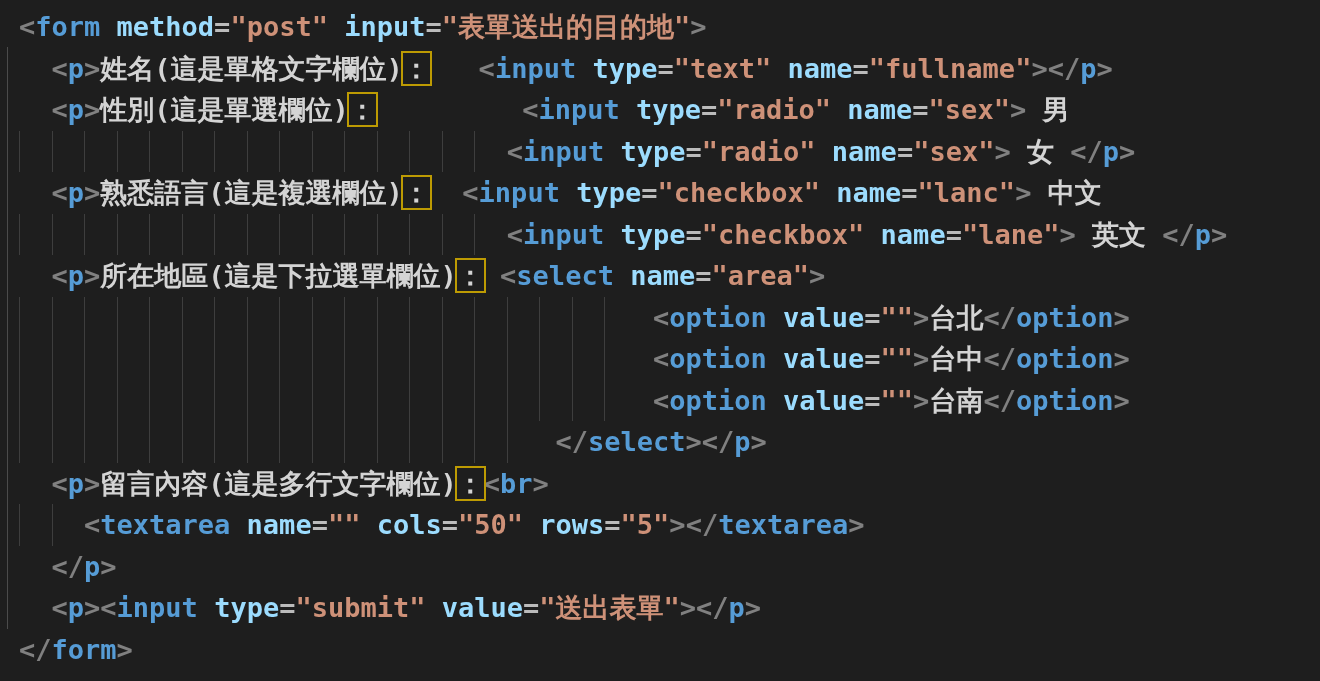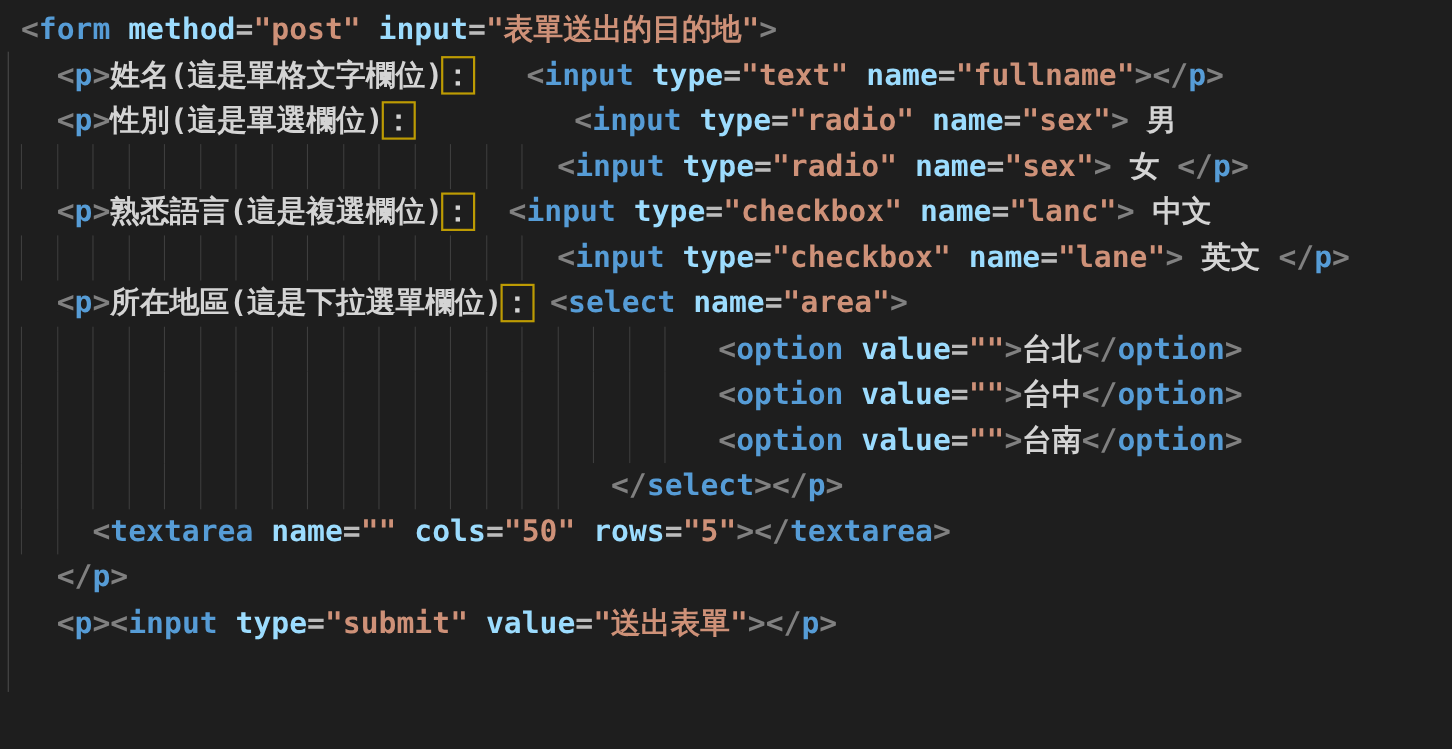--- a/index.html
+++ b/index.html
@@ -67,17 +67,19 @@
       <div class="line"><span class="tok-w">  </span><span class="tok-p">&lt;</span><span class="tok-t">p</span><span class="tok-p">&gt;</span><span class="tok-x">姓名(這是單格文字欄位)</span><span class="tok-u">：</span><span class="tok-w">   </span><span class="tok-p">&lt;</span><span class="tok-t">input</span><span class="tok-w"> </span><span class="tok-a">type</span><span class="tok-e">=</span><span class="tok-s">"text"</span><span class="tok-w"> </span><span class="tok-a">name</span><span class="tok-e">=</span><span class="tok-s">"fullname"</span><span class="tok-p">&gt;</span><span class="tok-p">&lt;/</span><span class="tok-t">p</span><span class="tok-p">&gt;</span></div>
       <div class="line"><span class="tok-w">  </span><span class="tok-p">&lt;</span><span class="tok-t">p</span><span class="tok-p">&gt;</span><span class="tok-x">性別(這是單選欄位)</span><span class="tok-u">：</span><span class="tok-w">         </span><span class="tok-p">&lt;</span><span class="tok-t">input</span><span class="tok-w"> </span><span class="tok-a">type</span><span class="tok-e">=</span><span class="tok-s">"radio"</span><span class="tok-w"> </span><span class="tok-a">name</span><span class="tok-e">=</span><span class="tok-s">"sex"</span><span class="tok-p">&gt;</span><span class="tok-x"> 男</span></div>
       <div class="line"><span class="guide" style="left: 0px;"></span><span class="guide" style="left: 32.52px;"></span><span class="guide" style="left: 65.04px;"></span><span class="guide" style="left: 97.56px;"></span><span class="guide" style="left: 130.08px;"></span><span class="guide" style="left: 162.6px;"></span><span class="guide" style="left: 195.12px;"></span><span class="guide" style="left: 227.64px;"></span><span class="guide" style="left: 260.16px;"></span><span class="guide" style="left: 292.68px;"></span><span class="guide" style="left: 325.2px;"></span><span class="guide" style="left: 357.72px;"></span><span class="guide" style="left: 390.24px;"></span><span class="guide" style="left: 422.76px;"></span><span class="guide" style="left: 455.28px;"></span><span class="tok-w">                              </span><span class="tok-p">&lt;</span><span class="tok-t">input</span><span class="tok-w"> </span><span class="tok-a">type</span><span class="tok-e">=</span><span class="tok-s">"radio"</span><span class="tok-w"> </span><span class="tok-a">name</span><span class="tok-e">=</span><span class="tok-s">"sex"</span><span class="tok-p">&gt;</span><span class="tok-x"> 女 </span><span class="tok-p">&lt;/</span><span class="tok-t">p</span><span class="tok-p">&gt;</span></div>
       <div class="line"><span class="tok-w">  </span><span class="tok-p">&lt;</span><span class="tok-t">p</span><span class="tok-p">&gt;</span><span class="tok-x">熟悉語言(這是複選欄位)</span><span class="tok-u">：</span><span class="tok-w">  </span><span class="tok-p">&lt;</span><span class="tok-t">input</span><span class="tok-w"> </span><span class="tok-a">type</span><span class="tok-e">=</span><span class="tok-s">"checkbox"</span><span class="tok-w"> </span><span class="tok-a">name</span><span class="tok-e">=</span><span class="tok-s">"lanc"</span><span class="tok-p">&gt;</span><span class="tok-x"> 中文</span></div>
       <div class="line"><span class="guide" style="left: 0px;"></span><span class="guide" style="left: 32.52px;"></span><span class="guide" style="left: 65.04px;"></span><span class="guide" style="left: 97.56px;"></span><span class="guide" style="left: 130.08px;"></span><span class="guide" style="left: 162.6px;"></span><span class="guide" style="left: 195.12px;"></span><span class="guide" style="left: 227.64px;"></span><span class="guide" style="left: 260.16px;"></span><span class="guide" style="left: 292.68px;"></span><span class="guide" style="left: 325.2px;"></span><span class="guide" style="left: 357.72px;"></span><span class="guide" style="left: 390.24px;"></span><span class="guide" style="left: 422.76px;"></span><span class="guide" style="left: 455.28px;"></span><span class="tok-w">                              </span><span class="tok-p">&lt;</span><span class="tok-t">input</span><span class="tok-w"> </span><span class="tok-a">type</span><span class="tok-e">=</span><span class="tok-s">"checkbox"</span><span class="tok-w"> </span><span class="tok-a">name</span><span class="tok-e">=</span><span class="tok-s">"lane"</span><span class="tok-p">&gt;</span><span class="tok-x"> 英文 </span><span class="tok-p">&lt;/</span><span class="tok-t">p</span><span class="tok-p">&gt;</span></div>
       <div class="line"><span class="tok-w">  </span><span class="tok-p">&lt;</span><span class="tok-t">p</span><span class="tok-p">&gt;</span><span class="tok-x">所在地區(這是下拉選單欄位)</span><span class="tok-u">：</span><span class="tok-w"> </span><span class="tok-p">&lt;</span><span class="tok-t">select</span><span class="tok-w"> </span><span class="tok-a">name</span><span class="tok-e">=</span><span class="tok-s">"area"</span><span class="tok-p">&gt;</span></div>
       <div class="line"><span class="guide" style="left: 0px;"></span><span class="guide" style="left: 32.52px;"></span><span class="guide" style="left: 65.04px;"></span><span class="guide" style="left: 97.56px;"></span><span class="guide" style="left: 130.08px;"></span><span class="guide" style="left: 162.6px;"></span><span class="guide" style="left: 195.12px;"></span><span class="guide" style="left: 227.64px;"></span><span class="guide" style="left: 260.16px;"></span><span class="guide" style="left: 292.68px;"></span><span class="guide" style="left: 325.2px;"></span><span class="guide" style="left: 357.72px;"></span><span class="guide" style="left: 390.24px;"></span><span class="guide" style="left: 422.76px;"></span><span class="guide" style="left: 455.28px;"></span><span class="guide" style="left: 487.8px;"></span><span class="guide" style="left: 520.32px;"></span><span class="guide" style="left: 552.84px;"></span><span class="guide" style="left: 585.36px;"></span><span class="tok-w">                                       </span><span class="tok-p">&lt;</span><span class="tok-t">option</span><span class="tok-w"> </span><span class="tok-a">value</span><span class="tok-e">=</span><span class="tok-s">""</span><span class="tok-p">&gt;</span><span class="tok-x">台北</span><span class="tok-p">&lt;/</span><span class="tok-t">option</span><span class="tok-p">&gt;</span></div>
       <div class="line"><span class="guide" style="left: 0px;"></span><span class="guide" style="left: 32.52px;"></span><span class="guide" style="left: 65.04px;"></span><span class="guide" style="left: 97.56px;"></span><span class="guide" style="left: 130.08px;"></span><span class="guide" style="left: 162.6px;"></span><span class="guide" style="left: 195.12px;"></span><span class="guide" style="left: 227.64px;"></span><span class="guide" style="left: 260.16px;"></span><span class="guide" style="left: 292.68px;"></span><span class="guide" style="left: 325.2px;"></span><span class="guide" style="left: 357.72px;"></span><span class="guide" style="left: 390.24px;"></span><span class="guide" style="left: 422.76px;"></span><span class="guide" style="left: 455.28px;"></span><span class="guide" style="left: 487.8px;"></span><span class="guide" style="left: 520.32px;"></span><span class="guide" style="left: 552.84px;"></span><span class="guide" style="left: 585.36px;"></span><span class="tok-w">                                       </span><span class="tok-p">&lt;</span><span class="tok-t">option</span><span class="tok-w"> </span><span class="tok-a">value</span><span class="tok-e">=</span><span class="tok-s">""</span><span class="tok-p">&gt;</span><span class="tok-x">台中</span><span class="tok-p">&lt;/</span><span class="tok-t">option</span><span class="tok-p">&gt;</span></div>
       <div class="line"><span class="guide" style="left: 0px;"></span><span class="guide" style="left: 32.52px;"></span><span class="guide" style="left: 65.04px;"></span><span class="guide" style="left: 97.56px;"></span><span class="guide" style="left: 130.08px;"></span><span class="guide" style="left: 162.6px;"></span><span class="guide" style="left: 195.12px;"></span><span class="guide" style="left: 227.64px;"></span><span class="guide" style="left: 260.16px;"></span><span class="guide" style="left: 292.68px;"></span><span class="guide" style="left: 325.2px;"></span><span class="guide" style="left: 357.72px;"></span><span class="guide" style="left: 390.24px;"></span><span class="guide" style="left: 422.76px;"></span><span class="guide" style="left: 455.28px;"></span><span class="guide" style="left: 487.8px;"></span><span class="guide" style="left: 520.32px;"></span><span class="guide" style="left: 552.84px;"></span><span class="guide" style="left: 585.36px;"></span><span class="tok-w">                                       </span><span class="tok-p">&lt;</span><span class="tok-t">option</span><span class="tok-w"> </span><span class="tok-a">value</span><span class="tok-e">=</span><span class="tok-s">""</span><span class="tok-p">&gt;</span><span class="tok-x">台南</span><span class="tok-p">&lt;/</span><span class="tok-t">option</span><span class="tok-p">&gt;</span></div>
       <div class="line"><span class="guide" style="left: 0px;"></span><span class="guide" style="left: 32.52px;"></span><span class="guide" style="left: 65.04px;"></span><span class="guide" style="left: 97.56px;"></span><span class="guide" style="left: 130.08px;"></span><span class="guide" style="left: 162.6px;"></span><span class="guide" style="left: 195.12px;"></span><span class="guide" style="left: 227.64px;"></span><span class="guide" style="left: 260.16px;"></span><span class="guide" style="left: 292.68px;"></span><span class="guide" style="left: 325.2px;"></span><span class="guide" style="left: 357.72px;"></span><span class="guide" style="left: 390.24px;"></span><span class="guide" style="left: 422.76px;"></span><span class="guide" style="left: 455.28px;"></span><span class="guide" style="left: 487.8px;"></span><span class="tok-w">                                 </span><span class="tok-p">&lt;/</span><span class="tok-t">select</span><span class="tok-p">&gt;</span><span class="tok-p">&lt;/</span><span class="tok-t">p</span><span class="tok-p">&gt;</span></div>
+      <div class="line"><span class="tok-w">  </span><span class="tok-p">&lt;</span><span class="tok-t">p</span><span class="tok-p">&gt;</span><span class="tok-x">留言內容(這是多行文字欄位)</span><span class="tok-u">：</span><span class="tok-p">&lt;</span><span class="tok-t">br</span><span class="tok-p">&gt;</span></div>
       <div class="line"><span class="guide" style="left: 0px;"></span><span class="guide" style="left: 32.52px;"></span><span class="tok-w">    </span><span class="tok-p">&lt;</span><span class="tok-t">textarea</span><span class="tok-w"> </span><span class="tok-a">name</span><span class="tok-e">=</span><span class="tok-s">""</span><span class="tok-w"> </span><span class="tok-a">cols</span><span class="tok-e">=</span><span class="tok-s">"50"</span><span class="tok-w"> </span><span class="tok-a">rows</span><span class="tok-e">=</span><span class="tok-s">"5"</span><span class="tok-p">&gt;</span><span class="tok-p">&lt;/</span><span class="tok-t">textarea</span><span class="tok-p">&gt;</span></div>
       <div class="line"><span class="tok-w">  </span><span class="tok-p">&lt;/</span><span class="tok-t">p</span><span class="tok-p">&gt;</span></div>
       <div class="line"><span class="tok-w">  </span><span class="tok-p">&lt;</span><span class="tok-t">p</span><span class="tok-p">&gt;</span><span class="tok-p">&lt;</span><span class="tok-t">input</span><span class="tok-w"> </span><span class="tok-a">type</span><span class="tok-e">=</span><span class="tok-s">"submit"</span><span class="tok-w"> </span><span class="tok-a">value</span><span class="tok-e">=</span><span class="tok-s">"送出表單"</span><span class="tok-p">&gt;</span><span class="tok-p">&lt;/</span><span class="tok-t">p</span><span class="tok-p">&gt;</span></div>
+      <div class="line"><span class="tok-p">&lt;/</span><span class="tok-t">form</span><span class="tok-p">&gt;</span></div>
     </div>
 </div>
 
 </body></html>

